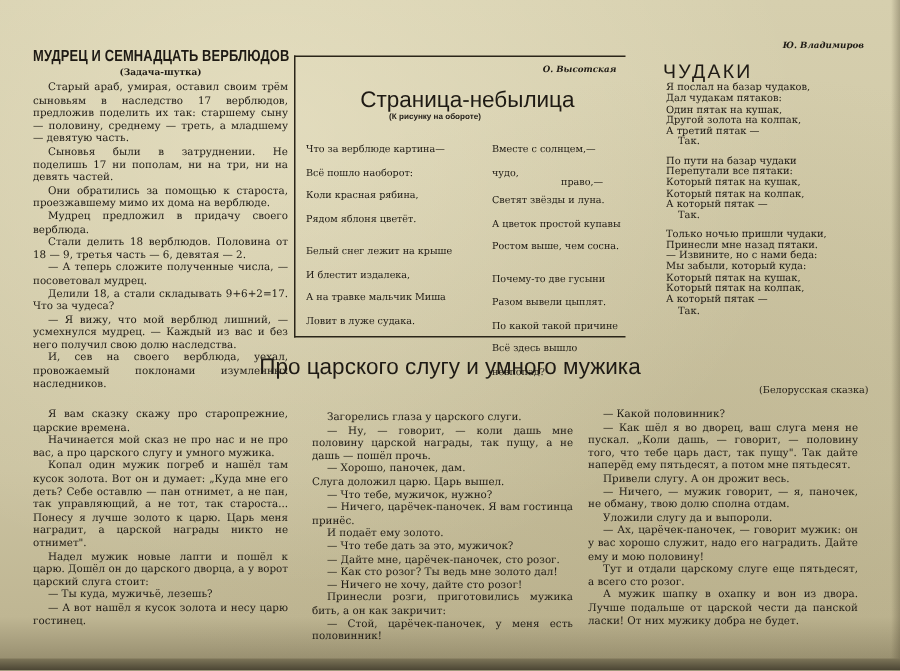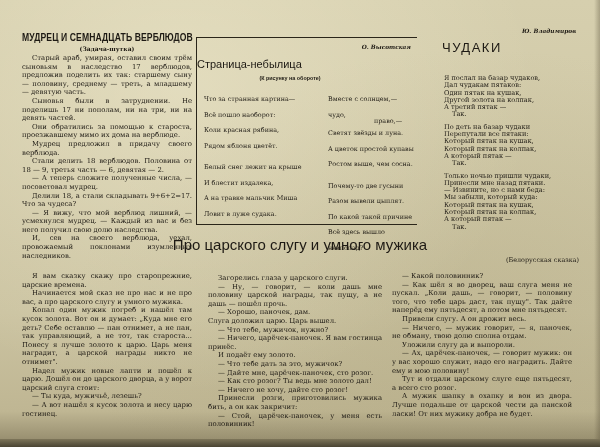--- a/index.html
+++ b/index.html
@@ -31,35 +31,35 @@
     margin:0; font-size:6.9px; line-height:8.6px; text-align:justify; text-indent:10px;
   }
 
   
   .poembox {
     position:absolute; left:196px; top:37px; width:220px; height:186px;
     border:1px solid #2a2519; border-right:none; border-bottom:1.5px solid #2a2519;
   }
   .poembox .author { position:absolute; right:6px; top:6px; font-size:5.8px; font-style:italic; font-weight:bold; }
   .poembox h2 {
-    position:absolute; left:0; top:20px; width:186px; margin:0; text-align:left;
-    font-family:"Liberation Sans","DejaVu Sans",sans-serif; font-size:11px; font-weight:normal;
+    position:absolute; left:0; top:20px; width:186px; margin:0; text-align:right;
+    font-family:"Liberation Sans","DejaVu Sans",sans-serif; font-size:15px; font-weight:normal;
   }
   .poembox .sub { position:absolute; left:0; top:37px; width:186px; text-align:center; font-size:5.4px; font-weight:bold; font-family:"Liberation Sans",sans-serif; }
   .pcol { position:absolute; top:54px; font-size:6.4px; line-height:15.5px; }
   .pcol.left { left:7px; width:118px; }
   .pcol.right { left:131px; width:86px; }
   .pcol .gap { height:6px; }
   .pcol .ind { padding-left:46px; line-height:8px; margin-top:-6px; margin-bottom:1px; }
 
   
   .chudaki { position:absolute; left:438px; top:28px; width:150px; }
   .chudaki .author { text-align:right; font-size:5.8px; font-style:italic; font-weight:bold; padding-right:12px; }
   .chudaki h2 {
-    margin:6px 0 20px 4px; font-family:"Liberation Sans","DejaVu Sans",sans-serif;
+    margin:6px 0 0 4px; font-family:"Liberation Sans","DejaVu Sans",sans-serif;
     font-size:13px; letter-spacing:1.5px; font-weight:normal;
   }
   .chudaki .stanza { font-size:6.6px; line-height:7.3px; padding-left:6px; margin-bottom:5px; }
   .chudaki .tak { padding-left:8px; }
 
   
   .tale-title {
     position:absolute; left:20px; top:236px; width:560px; text-align:center;
     font-family:"Liberation Sans","DejaVu Sans",sans-serif; font-size:15px; font-weight:normal;
   }
@@ -87,21 +87,21 @@
     <p>Делили 18, а стали складывать 9+6+2=17. Что за чудеса?</p>
     <p>— Я вижу, что мой верблюд лишний, — усмехнулся мудрец. — Каждый из вас и без него получил свою долю наследства.</p>
     <p>И, сев на своего верблюда, уехал, провожаемый поклонами изумленных наследников.</p>
   </div>
 
   <div class="poembox">
     <div class="author">О. Высотская</div>
     <h2>Страница-небылица</h2>
     <div class="sub">(К рисунку на обороте)</div>
     <div class="pcol left">
-      <div>Что за странная картина—</div>
+      <div>Что за верблюде картина—</div>
       <div>Всё пошло наоборот:</div>
       <div>Коли красная рябина,</div>
       <div>Рядом яблоня цветёт.</div>
       <div class="gap"></div>
       <div>Белый снег лежит на крыше</div>
       <div>И блестит издалека,</div>
       <div>А на травке мальчик Миша</div>
       <div>Ловит в луже судака.</div>
     </div>
     <div class="pcol right">
@@ -123,21 +123,21 @@
     <h2>ЧУДАКИ</h2>
     <div class="stanza">
       <div>Я послал на базар чудаков,</div>
       <div>Дал чудакам пятаков:</div>
       <div>Один пятак на кушак,</div>
       <div>Другой золота на колпак,</div>
       <div>А третий пятак —</div>
       <div class="tak">Так.</div>
     </div>
     <div class="stanza">
-      <div>По деть на базар чудаки</div>
+      <div>По пути на базар чудаки</div>
       <div>Перепутали все пятаки:</div>
       <div>Который пятак на кушак,</div>
       <div>Который пятак на колпак,</div>
       <div>А который пятак —</div>
       <div class="tak">Так.</div>
     </div>
     <div class="stanza">
       <div>Только ночью пришли чудаки,</div>
       <div>Принесли мне назад пятаки.</div>
       <div>— Извините, но с нами беда:</div>

